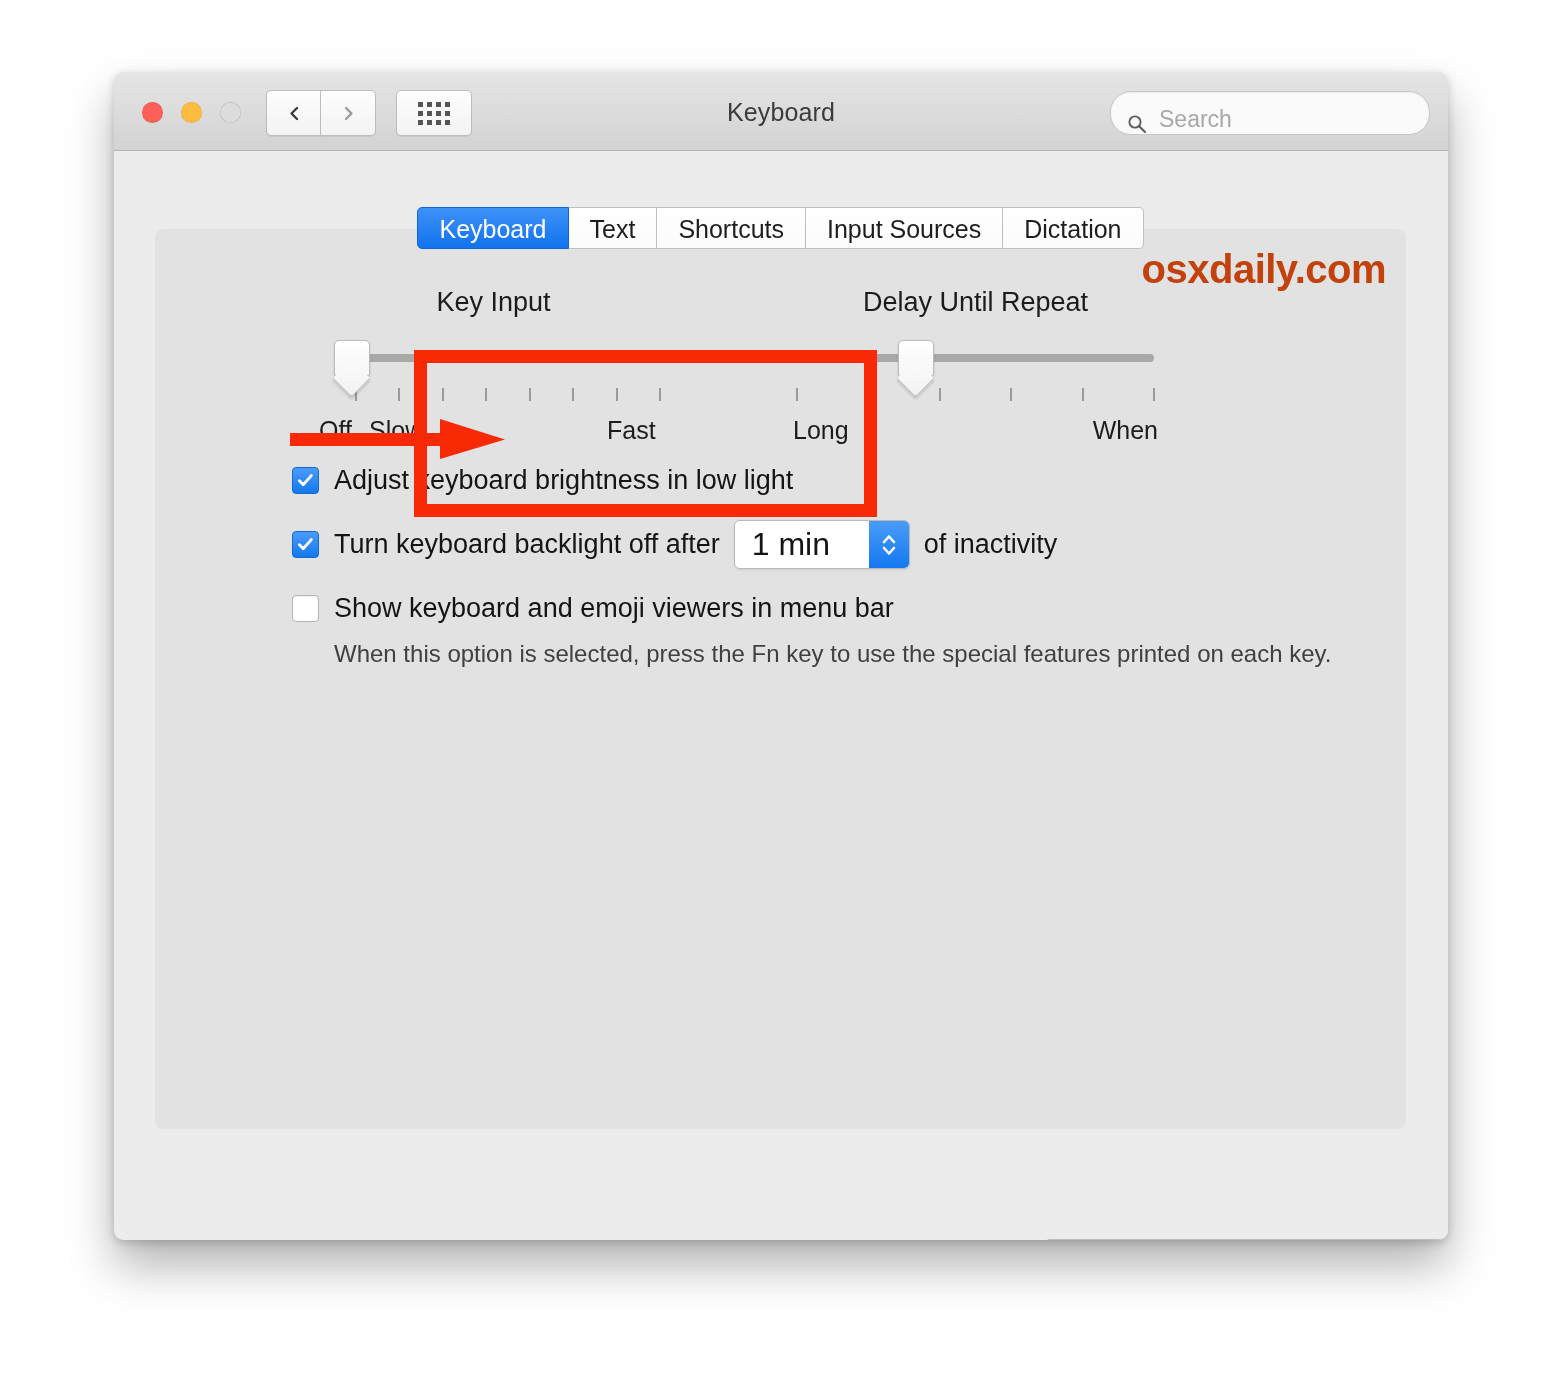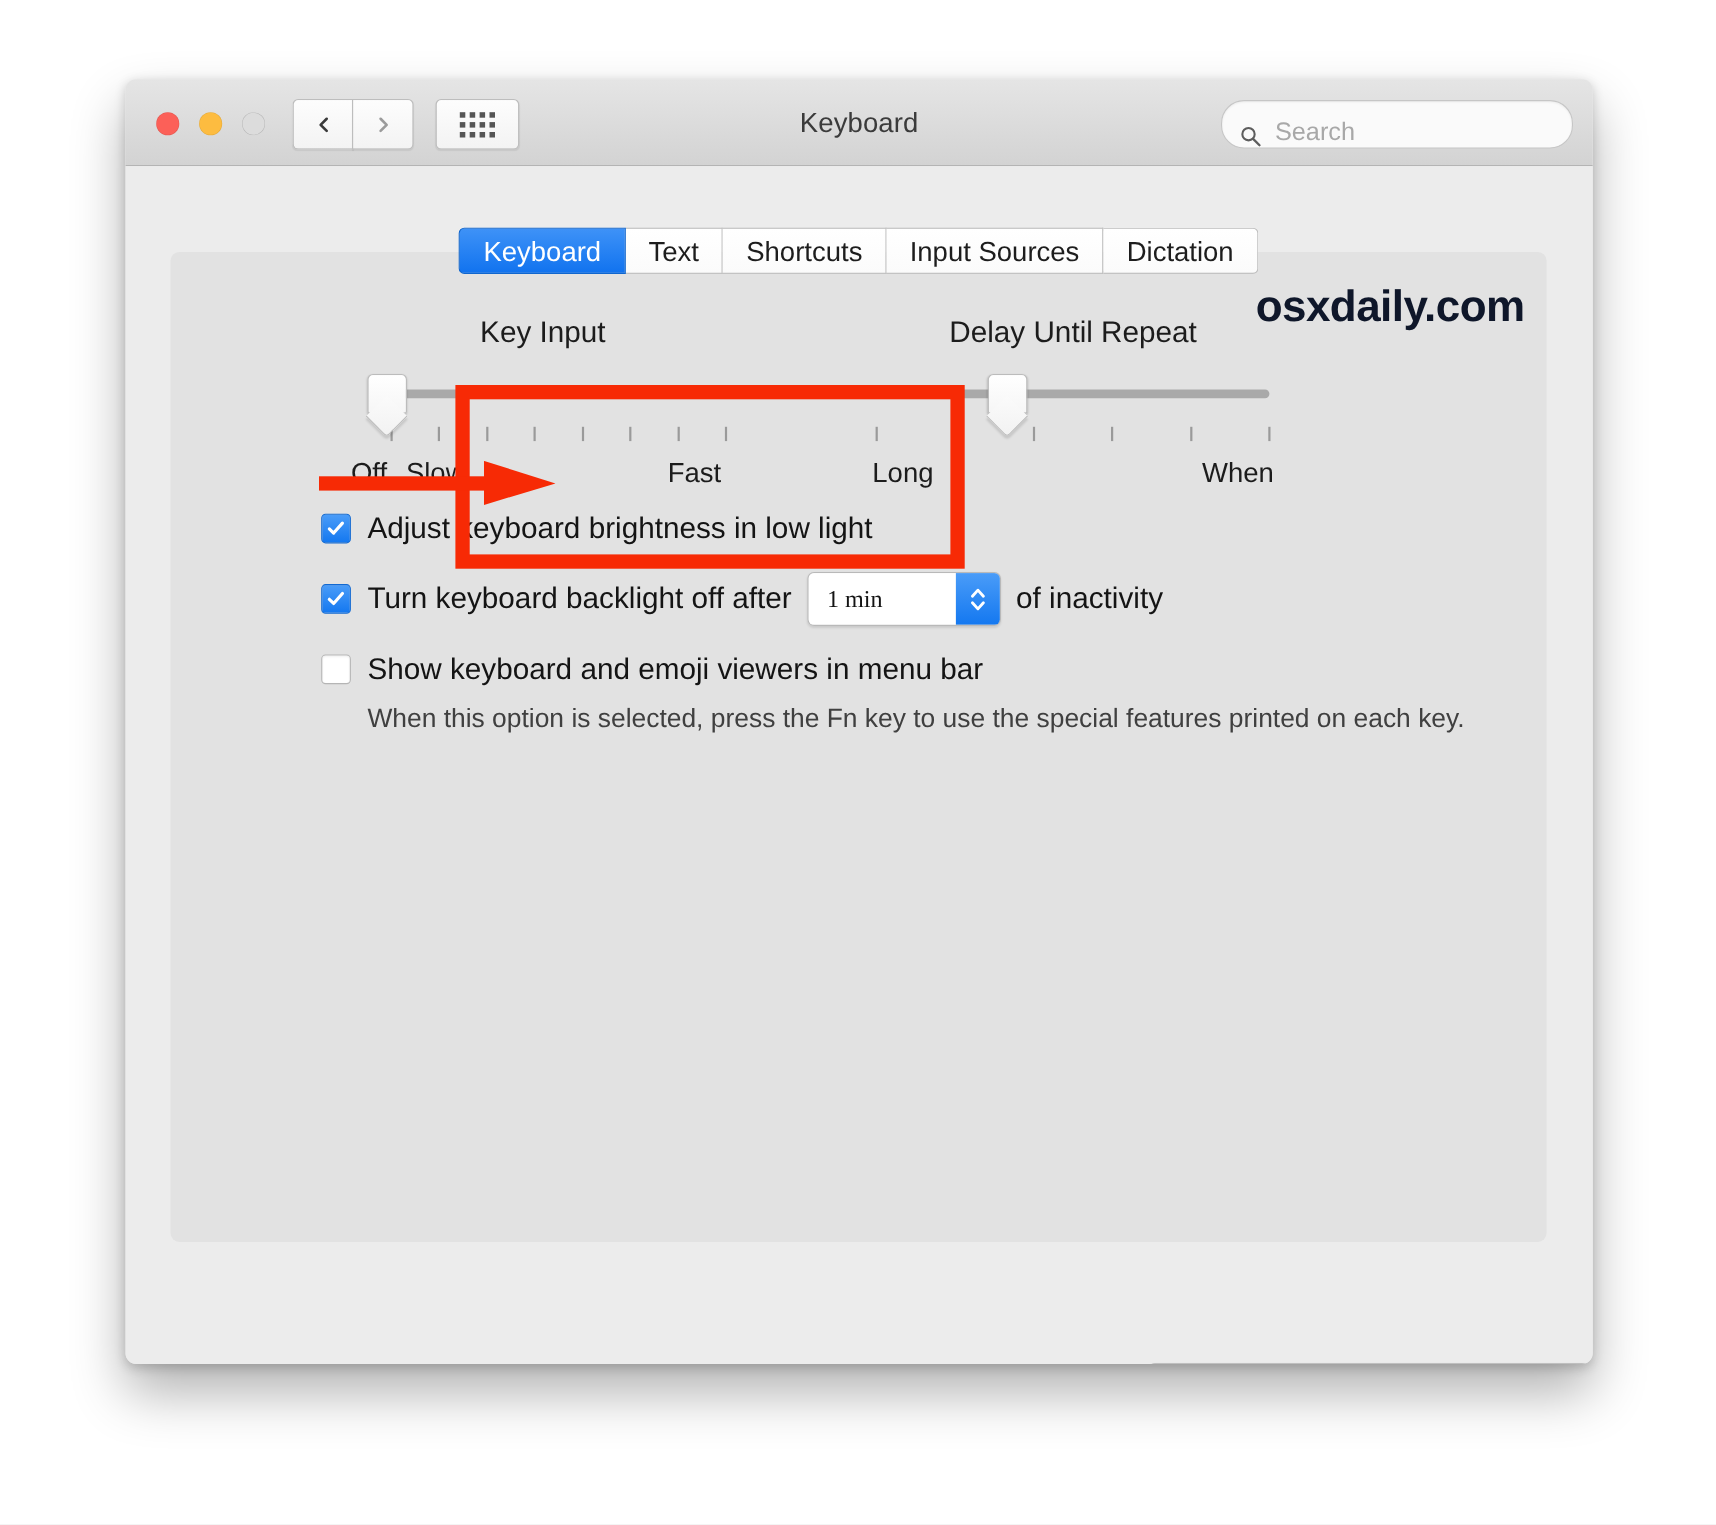--- a/index.html
+++ b/index.html
@@ -146,24 +146,24 @@
   .tab.active {
     background: linear-gradient(to bottom, #3e92f7 0%, #1173ef 100%);
     color: #ffffff;
     border-color: #0f66cf;
   }
 
   
   #watermark {
     position: absolute;
     right: 20px;
-    top: 28px;
+    top: 18px;
     font-size: 40px;
     font-weight: bold;
-    color: #0f172a;
+    color: #c2410c;
     letter-spacing: -0.5px;
     user-select: none;
   }
 
   
   .slider-group { position: absolute; }
   #group-key-repeat { left: 156px; top: 58px; width: 365px; }
   #group-delay      { left: 638px; top: 58px; width: 365px; }
 
   .slider-title {
@@ -294,24 +294,23 @@
     border: 1px solid #b9b9b9;
     overflow: hidden;
     box-shadow: 0 1px 2px rgba(0,0,0,0.10);
   }
   #backlight-value {
     background: #ffffff;
     width: 134px;
     display: flex;
     align-items: center;
     padding-left: 17px;
-    font-size: 22px;
+    font-size: 32px;
     color: #141414;
     box-sizing: border-box;
-    font-family: Liberation Serif, serif;
   }
   #backlight-stepper {
     width: 40px;
     background: linear-gradient(to bottom, #4a9cf8 0%, #1478f0 100%);
     display: flex; align-items: center; justify-content: center;
   }
   #backlight-stepper svg { width: 20px; height: 30px; }
   #backlight-stepper path { fill: none; stroke: #ffffff; stroke-width: 2.6; stroke-linecap: round; stroke-linejoin: round; }
 
   #fn-help {

